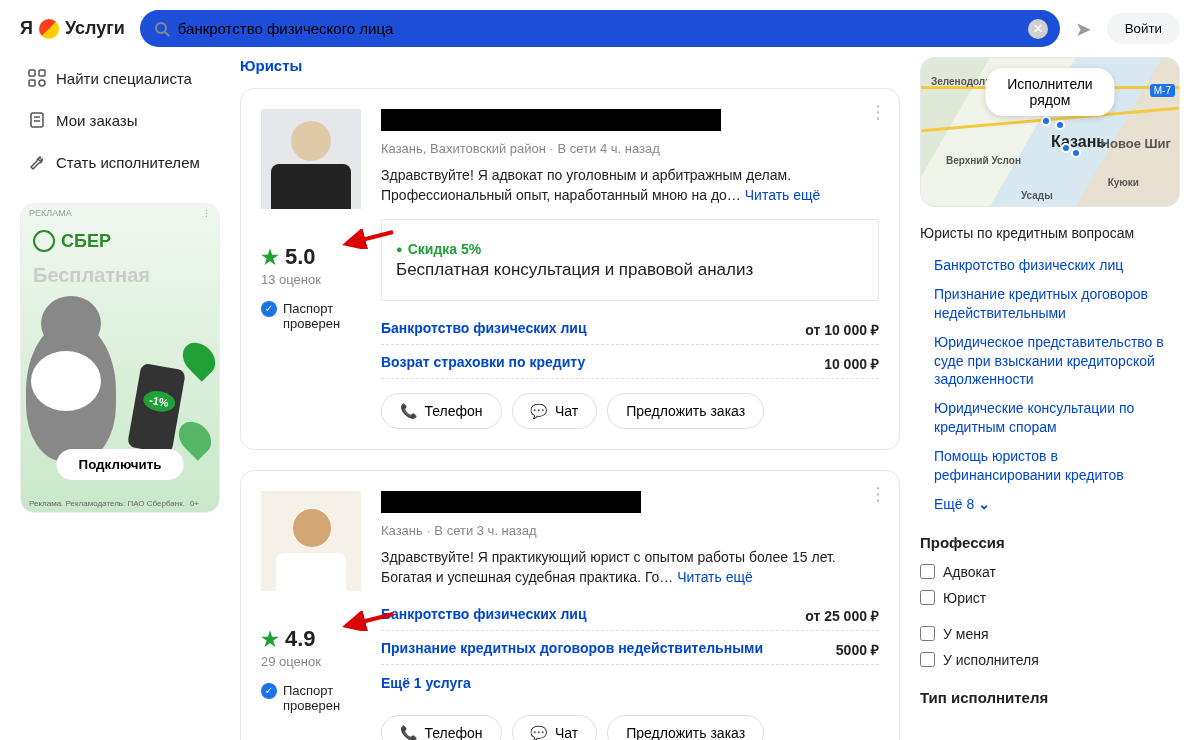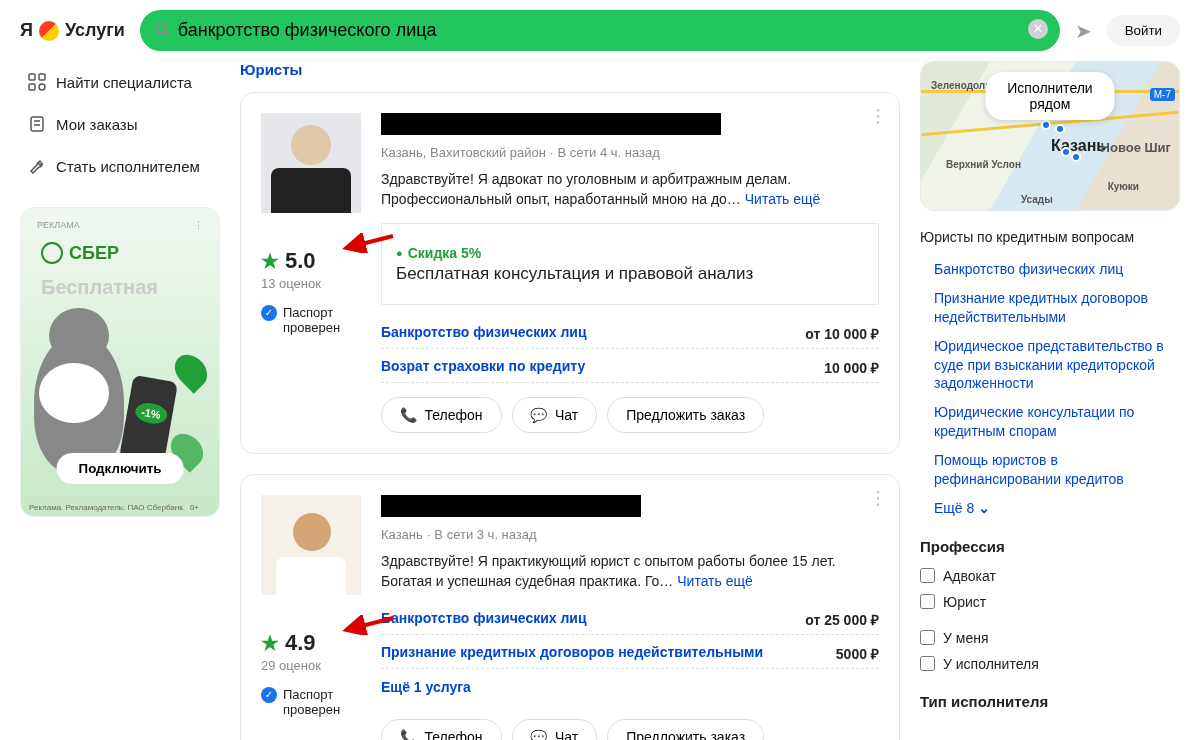--- a/index.html
+++ b/index.html
@@ -1,30 +1,30 @@
 <!DOCTYPE html>
 <html><head>
 <meta charset="utf-8">
 <style>
 * { box-sizing: border-box; margin: 0; padding: 0; }
 body { font-family: Arial, Helvetica, sans-serif; font-size: 14px; color: #222; background: #fff; }
 .header { display: flex; align-items: center; padding: 10px 20px; gap: 15px; }
 .logo { display: flex; align-items: center; gap: 6px; font-weight: bold; font-size: 18px; }
 .logo-icon { width: 20px; height: 20px; background: linear-gradient(135deg, #fc3f1d 50%, #ffcc00 50%); border-radius: 50%; }
 .search-wrap { flex: 1; position: relative; }
-.search-input { width: 100%; padding: 10px 40px 10px 38px; border: none; background: #22c55e; border-radius: 22px; font-size: 18px; outline: none; }
+.search-input { width: 100%; padding: 10px 40px 10px 38px; border: none; background: #1d4ed8; border-radius: 22px; font-size: 15px; outline: none; }
 .search-icon { position: absolute; left: 14px; top: 11px; color: #888; }
 .clear-icon { position: absolute; right: 12px; top: 9px; width: 20px; height: 20px; background: #d0d0d0; border-radius: 50%; color: #fff; text-align: center; line-height: 20px; font-size: 13px; cursor: pointer; }
 .send-btn { color: #999; cursor: pointer; font-size: 20px; }
 .login-btn { background: #f3f4f6; border-radius: 18px; padding: 8px 18px; border: none; cursor: pointer; }
 .main { display: flex; padding: 0 20px; gap: 20px; }
 .sidebar { width: 200px; flex-shrink: 0; }
 .nav-item { display: flex; align-items: center; gap: 10px; padding: 12px 8px; cursor: pointer; font-size: 15px; font-weight: 500; }
 .nav-icon { width: 18px; height: 18px; color: #555; }
-.ad { margin-top: 20px; border: 1px solid #eee; border-radius: 14px; padding: 8px; height: 310px; position: relative; overflow: hidden; background: linear-gradient(180deg, #f0f8f0, #c8e8c8); }
+.ad { margin-top: 20px; border: 1px solid #eee; border-radius: 14px; padding: 0; height: 310px; position: relative; overflow: hidden; background: linear-gradient(180deg, #f0f8f0, #c8e8c8); }
 .ad-top { font-size: 9px; color: #999; padding: 4px 8px; display: flex; justify-content: space-between; }
 .ad-brand { display: flex; align-items: center; gap: 6px; padding: 8px 12px; font-size: 18px; font-weight: bold; color: #2a8a2a; }
 .ad-brand-icon { width: 22px; height: 22px; border: 2px solid #2a8a2a; border-radius: 50%; }
 .ad-title { padding: 4px 12px; font-size: 20px; font-weight: bold; color: #ccc; }
 .ad-body { position: relative; height: 180px; }
 .cat { position: absolute; left: 5px; bottom: 10px; width: 90px; height: 140px; background: #888; border-radius: 50% 50% 40% 40%; }
 .cat::before { content: ""; position: absolute; top: -25px; left: 15px; width: 60px; height: 55px; background: #888; border-radius: 50%; }
 .cat::after { content: ""; position: absolute; top: 30px; left: 5px; width: 70px; height: 60px; background: #fff; border-radius: 50%; }
 .phone { position: absolute; right: 40px; bottom: 20px; width: 45px; height: 85px; background: #333; border-radius: 8px; transform: rotate(10deg); }
 .phone::after { content: "-1%"; position: absolute; top: 25px; left: 8px; background: #21a038; color: #fff; padding: 4px 6px; border-radius: 50%; font-size: 11px; font-weight: bold; }

